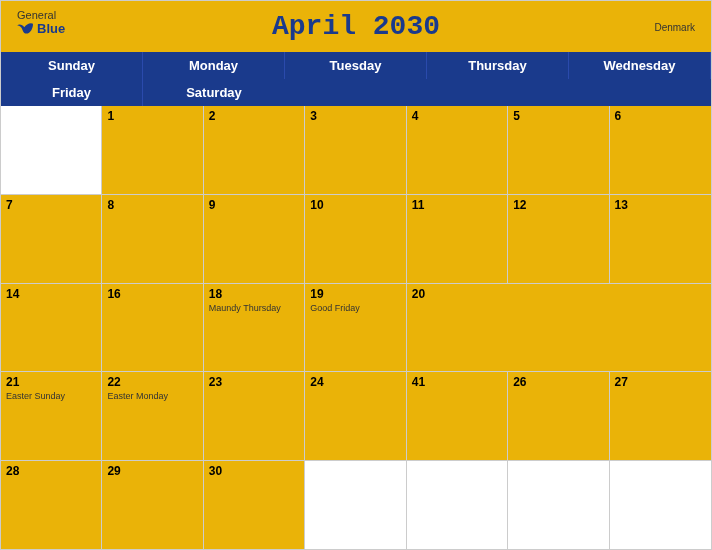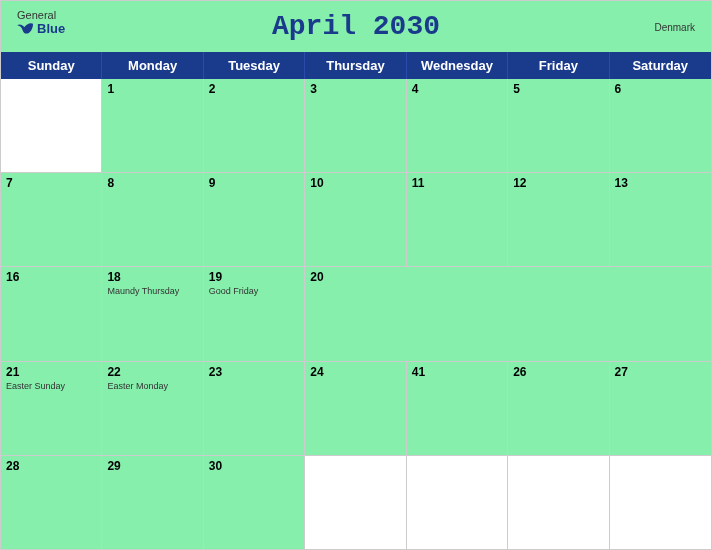--- a/index.html
+++ b/index.html
@@ -6,21 +6,21 @@
     body {
       font-family: Arial, sans-serif;
       background: #fff;
       width: 712px;
       height: 550px;
       overflow: hidden;
     }
     .calendar-wrapper {
       width: 712px;
       height: 550px;
-      background: #86efac;
+      background: #eab308;
       border: 1px solid #ccc;
       display: flex;
       flex-direction: column;
     }
     .header {
       display: flex;
       align-items: center;
       justify-content: center;
       padding: 10px 20px;
       position: relative;
@@ -65,21 +65,21 @@
       text-align: right;
       font-family: Liberation Mono, monospace;
     }
     .calendar-grid {
       flex: 1;
       display: flex;
       flex-direction: column;
     }
     .day-headers {
       display: grid;
-      grid-template-columns: repeat(7, 1fr);
+      grid-template-columns: repeat(5, 1fr);
       background: #1a3a8c;
     }
     .day-header {
       color: #fff;
       text-align: center;
       padding: 6px 4px;
       font-size: 13px;
       font-weight: bold;
       border-right: 1px solid #2a4aac;
     }
@@ -194,20 +194,23 @@
           </div>
           <div class="day-cell">
             <span class="day-number">12</span>
           </div>
           <div class="day-cell">
             <span class="day-number">13</span>
           </div>
         </div>
         <div class="week-row">
           <div class="day-cell">
+            <span class="day-number">14</span>
+          </div>
+          <div class="day-cell">
             <span class="day-number">16</span>
           </div>
           <div class="day-cell">
             <span class="day-number">18</span>
             <span class="holiday-name">Maundy Thursday</span>
           </div>
           <div class="day-cell">
             <span class="day-number">19</span>
             <span class="holiday-name">Good Friday</span>
           </div>

